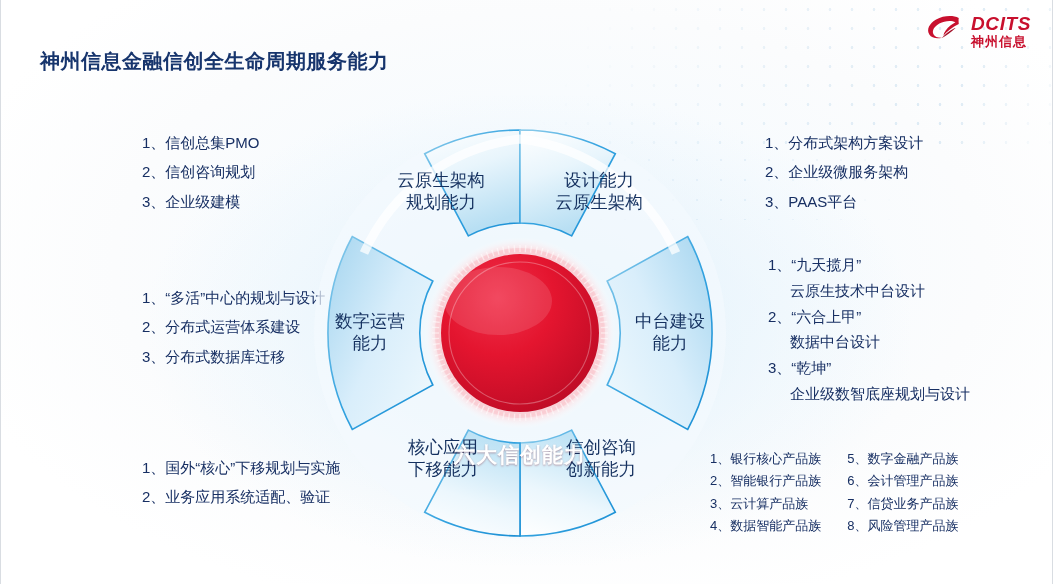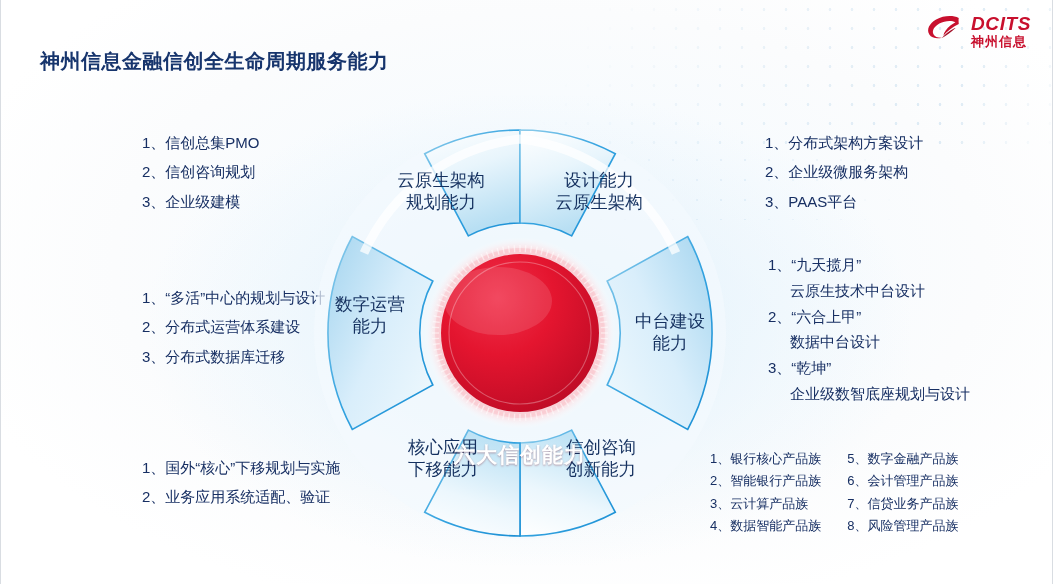--- a/index.html
+++ b/index.html
@@ -342,21 +342,21 @@
     <div class="seg-label" style="left:214px;top:311px;width:150px;">
       <div>信创咨询</div>
       <div>创新能力</div>
     </div>
 
     <div class="seg-label" style="left:56px;top:311px;width:150px;">
       <div>核心应用</div>
       <div>下移能力</div>
     </div>
 
-    <div class="seg-label" style="left:6px;top:168px;width:104px;">
+    <div class="seg-label" style="left:6px;top:185px;width:104px;">
       <div>数字运营</div>
       <div>能力</div>
     </div>
 
     <div class="center-label">六大信创能力</div>
   </div>
 
 </div>
 
 </body></html>

